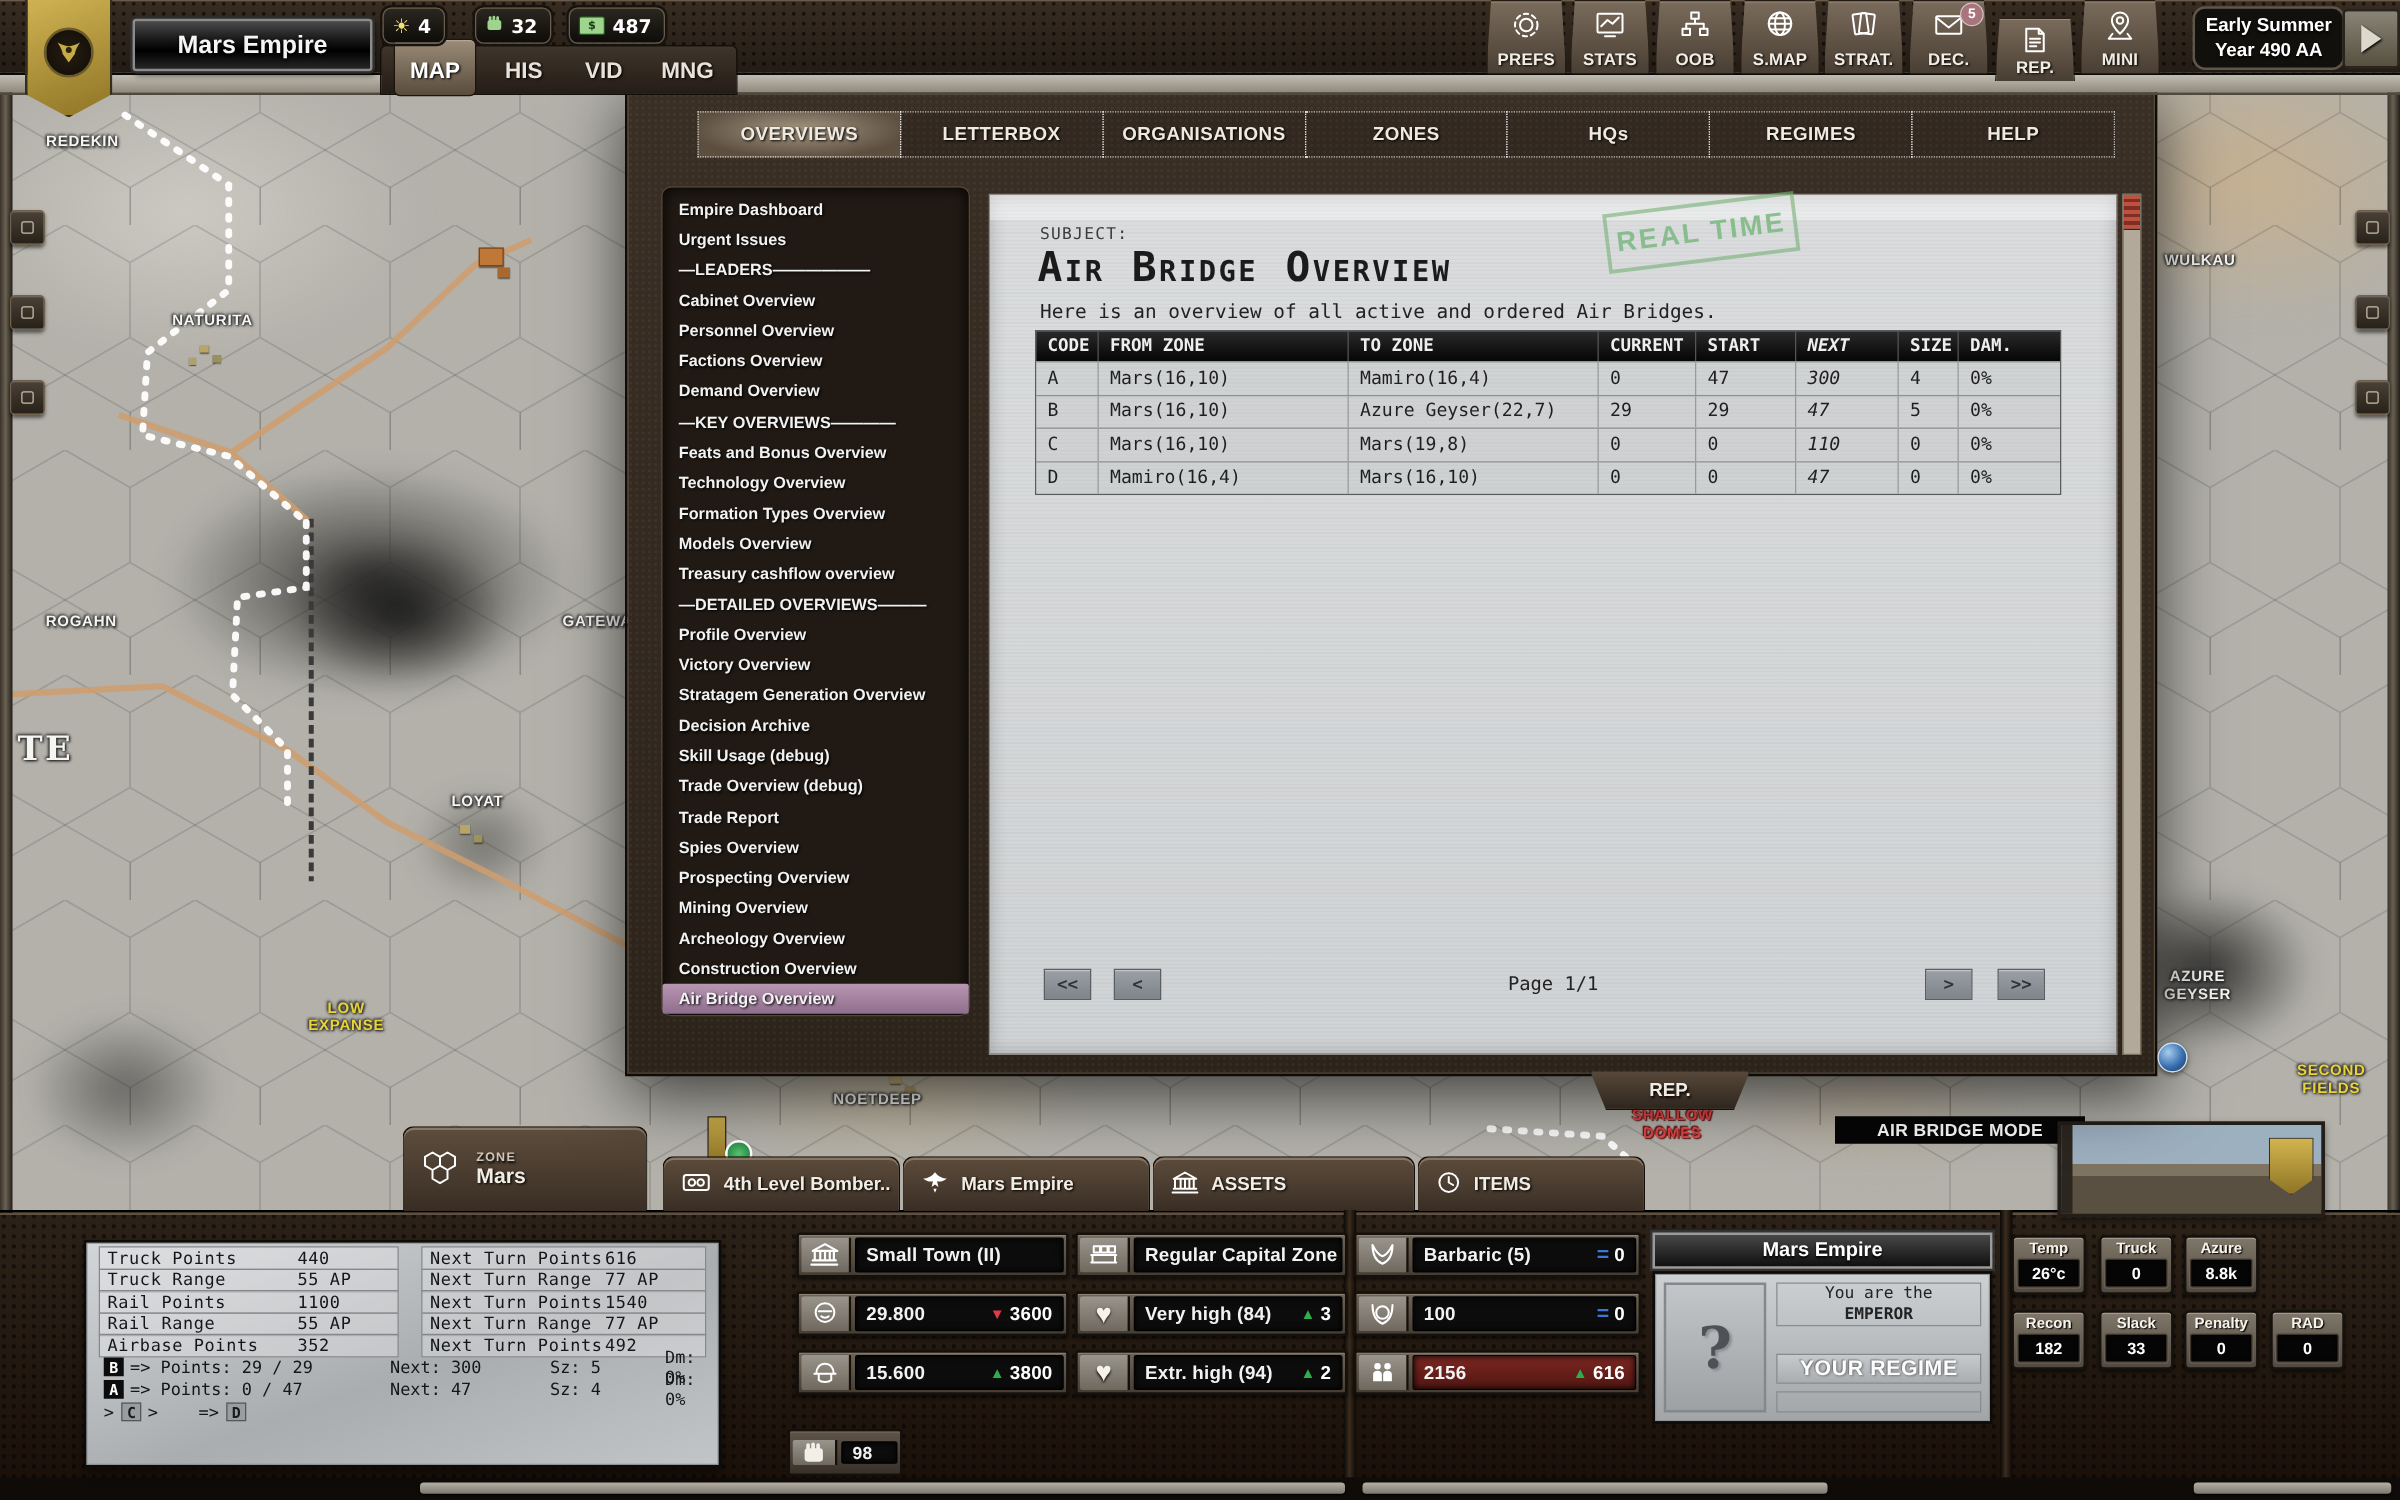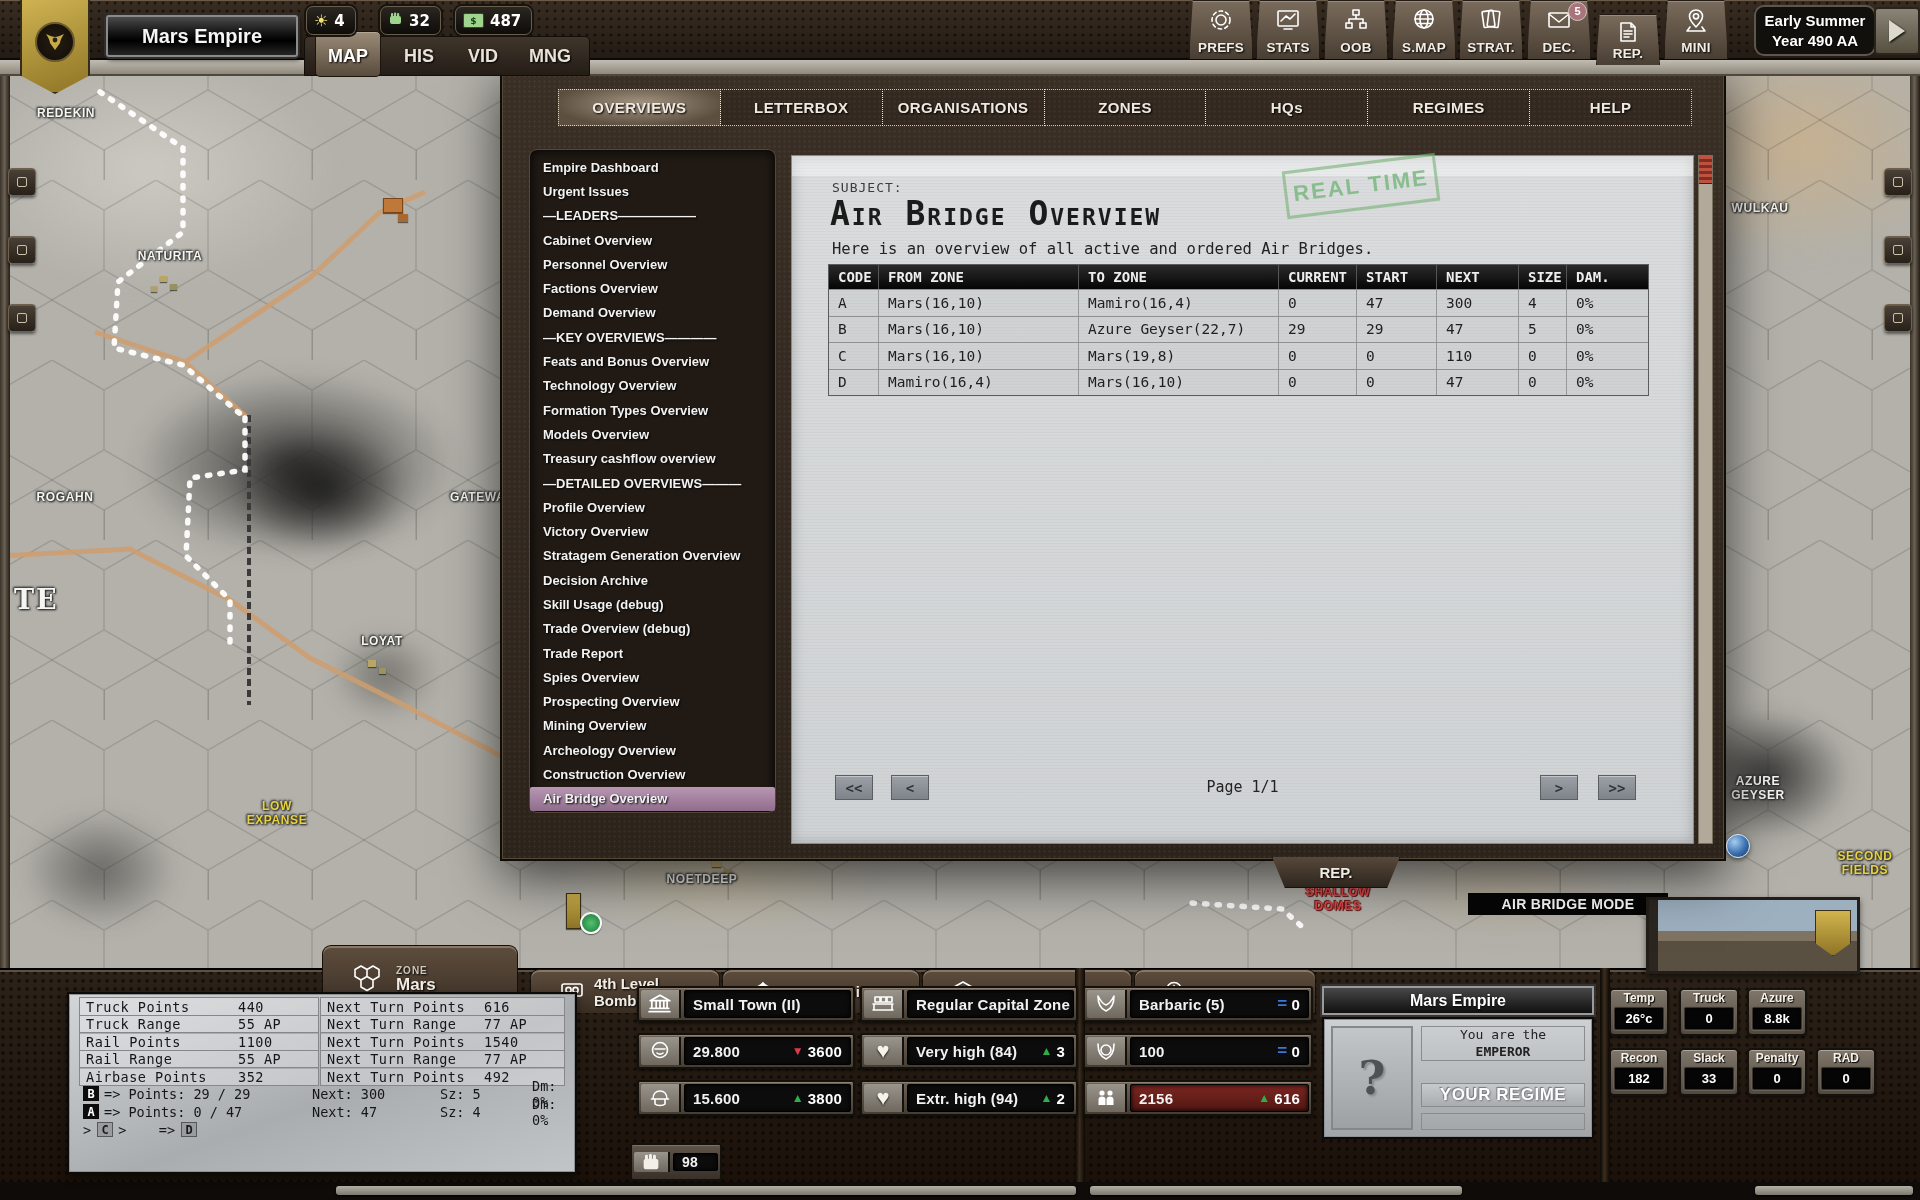--- a/index.html
+++ b/index.html
@@ -89,37 +89,37 @@
     color:#1b1b1b;font-variant:small-caps;letter-spacing:2px;}
   .docdesc{position:absolute;left:40px;top:84px;font-family:"DejaVu Sans Mono",monospace;font-size:15.5px;color:#222;}
   .stamp{position:absolute;left:492px;top:6px;width:148px;height:42px;border:3px solid rgba(120,178,120,.62);
     transform:rotate(-7deg);display:flex;align-items:center;justify-content:center;color:rgba(118,182,124,.82);
     font-weight:bold;font-size:22px;letter-spacing:2px;}
   .dtable{position:absolute;left:36px;top:108px;width:819px;border:1px solid #5c5c5c;font-family:"DejaVu Sans Mono",monospace;}
   .thead{display:flex;height:24px;background:linear-gradient(#2a2a2a,#050505);color:#eee;font-weight:bold;font-size:14px;align-items:center;}
   .trow{display:flex;height:25.5px;align-items:center;background:rgba(186,189,192,.28);border-top:1px solid #8e9092;color:#1f1f1f;font-size:14.5px;}
   .tc,.hc{box-sizing:border-box;padding-left:9px;border-right:1px solid #97999b;height:100%;display:flex;align-items:center;overflow:hidden;}
   .hc{border-right:1px solid #555;}
-  .c0{width:50px;} .c1{width:200px;} .c2{width:200px;} .c3{width:78px;} .c4{width:80px;} .c5{width:82px;} .c6{width:48px;} .c7{width:81px;border-right:none;}
+  .c0{width:50px;} .c1{width:200px;} .c2{width:200px;} .c3{width:78px;} .c4{width:80px;} .c5{width:82px;font-style:italic;} .c6{width:48px;} .c7{width:81px;border-right:none;}
   .pagbtn{position:absolute;width:36px;height:23px;background:linear-gradient(#9aa0a6,#7e848a);border:1px solid #5a5f64;
     color:#2e3338;font-weight:bold;font-size:14px;font-family:"DejaVu Sans Mono",monospace;display:flex;align-items:center;justify-content:center;
     box-shadow:inset 0 1px 0 rgba(255,255,255,.4);}
   .paglabel{position:absolute;left:0;width:100%;top:622px;text-align:center;font-family:"DejaVu Sans Mono",monospace;font-size:15px;color:#222;}
   .scrollbar{position:absolute;left:1196px;top:86px;width:13px;height:687px;background:#b3a99b;border:1px solid #79705f;}
   .scrollthumb{position:absolute;left:0;top:0;width:100%;height:27px;
     background:repeating-linear-gradient(180deg,#c05040 0 3px,#7e2f24 3px 6px);border-bottom:1px solid #4a1d14;}
   .reptab{position:absolute;left:1272px;top:857px;width:126px;height:30px;z-index:6;
     background:linear-gradient(#57483a,#2e261e);border:1px solid #14100b;border-top:none;
     clip-path:polygon(0 0,100% 0,90% 100%,10% 100%);display:flex;align-items:center;justify-content:center;
     color:#f0ece4;font-weight:bold;font-size:15px;text-shadow:1px 1px 2px #000;}
 
   
   .btab{position:absolute;z-index:5;background:linear-gradient(#5d4d3d,#392d23);border:1px solid #17100a;border-bottom:none;
-    border-radius:9px 9px 0 0;box-shadow:inset 0 2px 0 #8a7866;display:flex;align-items:center;gap:10px;padding-left:29px;box-sizing:border-box;
-    color:#f2ede4;font-weight:bold;font-size:15px;text-shadow:1px 1px 2px #000;margin-top:44px;}
+    border-radius:9px 9px 0 0;box-shadow:inset 0 2px 0 #8a7866;display:flex;align-items:center;gap:10px;padding-left:14px;box-sizing:border-box;
+    color:#f2ede4;font-weight:bold;font-size:15px;text-shadow:1px 1px 2px #000;}
   .ztext{display:flex;flex-direction:column;line-height:1.1;}
   .ztext .kicker{font-size:10px;color:#cfc6b8;letter-spacing:1px;}
   .ztext .zname{font-size:17px;}
   .modebar{position:absolute;left:1468px;top:893px;width:200px;height:22px;z-index:5;background:#060606;
     display:flex;align-items:center;justify-content:center;color:#fff;font-weight:bold;font-size:14px;letter-spacing:.3px;}
   .locpanel{position:absolute;left:1452px;top:915px;width:190px;height:52px;z-index:6;border-radius:9px;
     background:linear-gradient(#343434,#101010);border:2px solid #5c5c5c;display:flex;flex-direction:column;align-items:center;justify-content:center;
     color:#fff;box-shadow:0 3px 6px rgba(0,0,0,.5);}
   .locpanel .lt{font-weight:bold;font-size:15px;}
   .locpanel .ls{font-size:13px;color:#ddd;}
@@ -135,21 +135,21 @@
     background-size:8px 8px,100% 100%;border-top:2px solid #000;box-shadow:inset 0 2px 0 #5e4f3e;}
   .vpipe{position:absolute;top:968px;height:214px;width:10px;z-index:5;background:linear-gradient(90deg,#0b0805,#3b2c1e 45%,#0b0805);}
   .bstrip{position:absolute;top:1186px;height:9px;z-index:6;border-radius:3px;background:linear-gradient(#b5b0a5,#7c786f);box-shadow:0 1px 2px #000;}
   .botline{position:absolute;left:0;top:1182px;width:1920px;height:18px;z-index:5;background:#0e0b08;}
 
   .logpanel{position:absolute;left:67px;top:992px;width:510px;height:182px;z-index:6;
     background:linear-gradient(160deg,#d3d6d8,#aaadaf 55%,#c2c5c7);border:2px solid #0d0a08;
     box-shadow:inset 0 0 0 1px #8f9294,0 4px 8px rgba(0,0,0,.5);box-sizing:border-box;padding:3px 10px;}
   .logtitle{text-align:center;font-family:"DejaVu Serif",serif;font-weight:bold;font-size:20px;color:#17191c;
     font-variant:small-caps;letter-spacing:3px;height:26px;}
-  .lgrow{display:flex;gap:1px;margin-bottom:-1.5px;align-items:center;}
+  .lgrow{display:flex;gap:18px;margin-bottom:-1.5px;align-items:center;}
   .lg-box{border:1.5px solid #85878a;background:rgba(240,242,244,.35);display:flex;align-items:center;
     font-family:"DejaVu Sans Mono",monospace;font-size:13.5px;letter-spacing:.5px;color:#14161a;height:19px;padding:0 6px;box-sizing:border-box;}
   .lg-box .lab{flex:1;white-space:nowrap;}
   .lg-box .val{width:74px;white-space:nowrap;}
   .lg-box.left{width:240px;} .lg-box.right{flex:1;}
   .lgbridge{display:flex;align-items:center;font-family:"DejaVu Sans Mono",monospace;font-size:13.5px;color:#14161a;height:18px;padding:0 4px;}
   .bdg{display:inline-flex;width:16px;height:15px;align-items:center;justify-content:center;background:#0c0c0c;color:#fff;
     font-weight:bold;font-size:12px;margin-right:5px;}
   .bdg.gray{background:#9a9da0;color:#1a1a1a;border:1px solid #55585a;box-sizing:border-box;}
   .b-pts{width:208px;white-space:nowrap;} .b-next{width:128px;} .b-sz{width:92px;} .b-dm{flex:1;}

